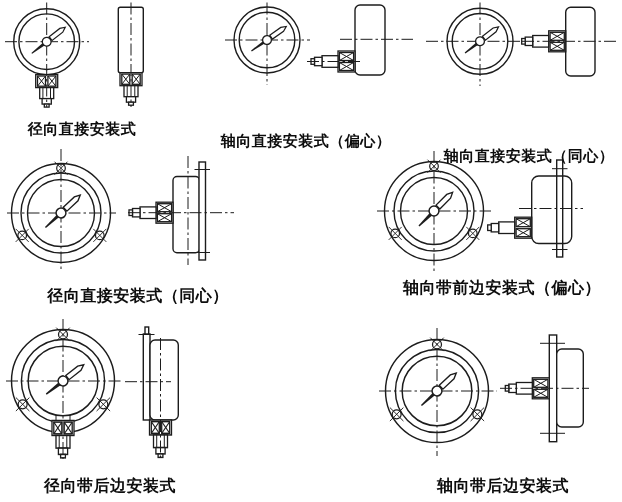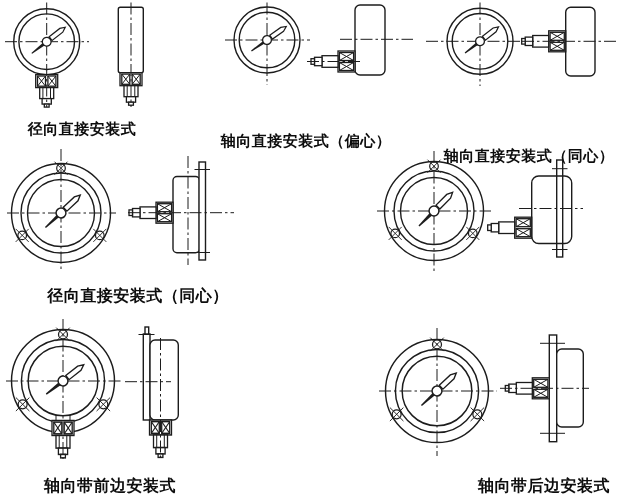--- a/index.html
+++ b/index.html
@@ -209,15 +209,16 @@
         <use href="#conn-h" transform="translate(549.3,388.3)"></use>
         <line class="cl" x1="500" y1="388.3" x2="589" y2="388.3"></line>
       </g>
     </g>
   </svg>
 
   <div class="caption" style="left:82px;  top:120px;">径向直接安装式</div>
   <div class="caption" style="left:306px; top:132px;">轴向直接安装式（偏心）</div>
   <div class="caption" style="left:529px; top:120px;margin-top:27px;">轴向直接安装式（同心）</div>
   <div class="caption lg" style="left:138px; top:286px;">径向直接安装式（同心）</div>
-  <div class="caption lg" style="left:110px; top:476px;">轴向带前边安装式</div>
-  <div class="caption lg" style="left:503px; top:476px;margin-left:41px;">轴向带后边安装式</div>
+  <div class="caption lg" style="left:502px; top:278px;">轴向带前边安装式（偏心）</div>
+  <div class="caption lg" style="left:110px; top:476px;">径向带后边安装式</div>
+  <div class="caption lg" style="left:503px; top:476px;">轴向带后边安装式</div>
 </div>
 
 </body></html>

